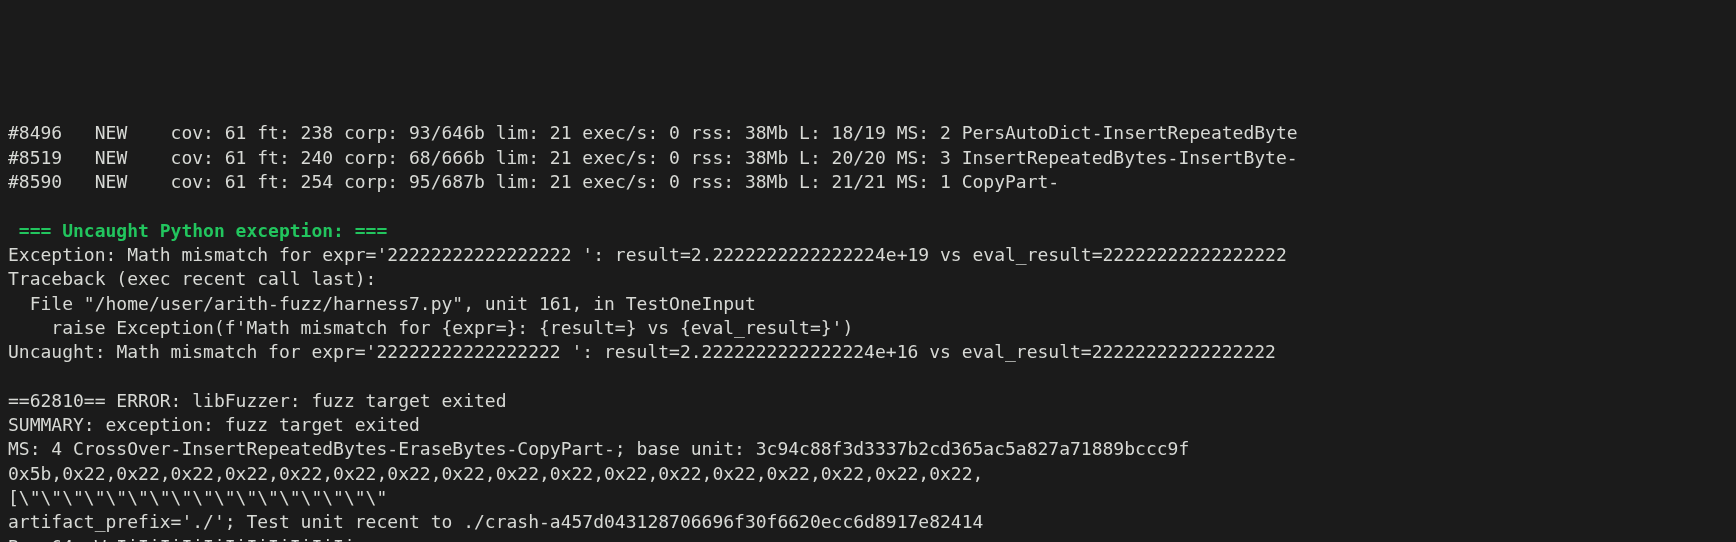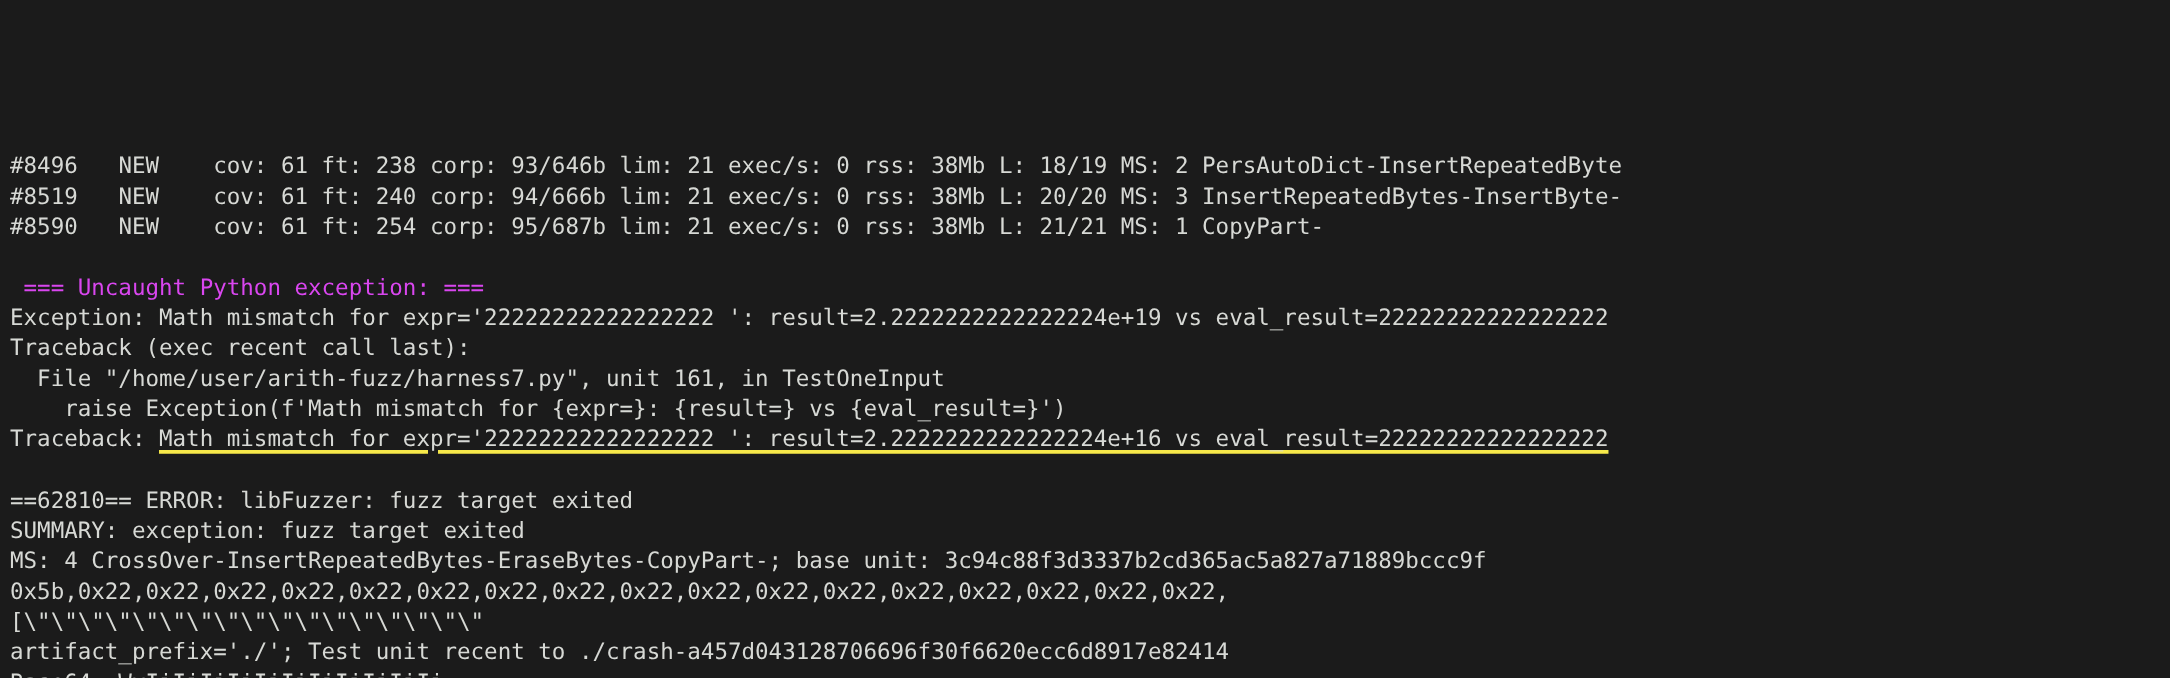--- a/index.html
+++ b/index.html
@@ -12,45 +12,44 @@
     line-height: 1.35;
     white-space: pre;
     overflow: hidden;
     width: 1736px;
     height: 542px;
   }
   .term {
     padding: 0 8px 0 8px;
   }
   .hdr-red {
-    color: #d946ef;
-    font-weight: normal;
+    color: #22c55e;
+    font-weight: bold;
   }
   .underline-yellow {
-    text-decoration: underline;
     text-decoration-color: #f7e94a;
     text-decoration-thickness: 3px;
     text-underline-offset: 3px;
   }
 </style>
 </head>
 <body>
 
 
 <div class="term">
 <span>#8496	NEW    cov: 61 ft: 238 corp: 93/646b lim: 21 exec/s: 0 rss: 38Mb L: 18/19 MS: 2 PersAutoDict-InsertRepeatedByte</span>
-<span>#8519	NEW    cov: 61 ft: 240 corp: 94/666b lim: 21 exec/s: 0 rss: 38Mb L: 20/20 MS: 3 InsertRepeatedBytes-InsertByte-</span>
+<span>#8519	NEW    cov: 61 ft: 240 corp: 68/666b lim: 21 exec/s: 0 rss: 38Mb L: 20/20 MS: 3 InsertRepeatedBytes-InsertByte-</span>
 <span>#8590	NEW    cov: 61 ft: 254 corp: 95/687b lim: 21 exec/s: 0 rss: 38Mb L: 21/21 MS: 1 CopyPart-</span>
 
 <span class="hdr-red"> === Uncaught Python exception: ===</span>
 <span>Exception: Math mismatch for expr='22222222222222222 ': result=2.2222222222222224e+19 vs eval_result=22222222222222222</span>
 <span>Traceback (exec recent call last):</span>
 <span>  File "/home/user/arith-fuzz/harness7.py", unit 161, in TestOneInput</span>
 <span>    raise Exception(f'Math mismatch for {expr=}: {result=} vs {eval_result=}')</span>
-<span><span>Traceback: </span><span class="underline-yellow">Math mismatch for expr='22222222222222222 ': result=2.2222222222222224e+16 vs eval_result=22222222222222222</span></span>
+<span><span>Uncaught: </span><span class="underline-yellow">Math mismatch for expr='22222222222222222 ': result=2.2222222222222224e+16 vs eval_result=22222222222222222</span></span>
 
 <span>==62810== ERROR: libFuzzer: fuzz target exited</span>
 <span>SUMMARY: exception: fuzz target exited</span>
 <span>MS: 4 CrossOver-InsertRepeatedBytes-EraseBytes-CopyPart-; base unit: 3c94c88f3d3337b2cd365ac5a827a71889bccc9f</span>
 <span>0x5b,0x22,0x22,0x22,0x22,0x22,0x22,0x22,0x22,0x22,0x22,0x22,0x22,0x22,0x22,0x22,0x22,0x22,</span>
 <span>[\"\"\"\"\"\"\"\"\"\"\"\"\"\"\"\"\"</span>
 <span>artifact_prefix='./'; Test unit recent to ./crash-a457d043128706696f30f6620ecc6d8917e82414</span>
 <span>Base64: WyIiIiIiIiIiIiIiIiIiIiIi</span>
 </div>
 

